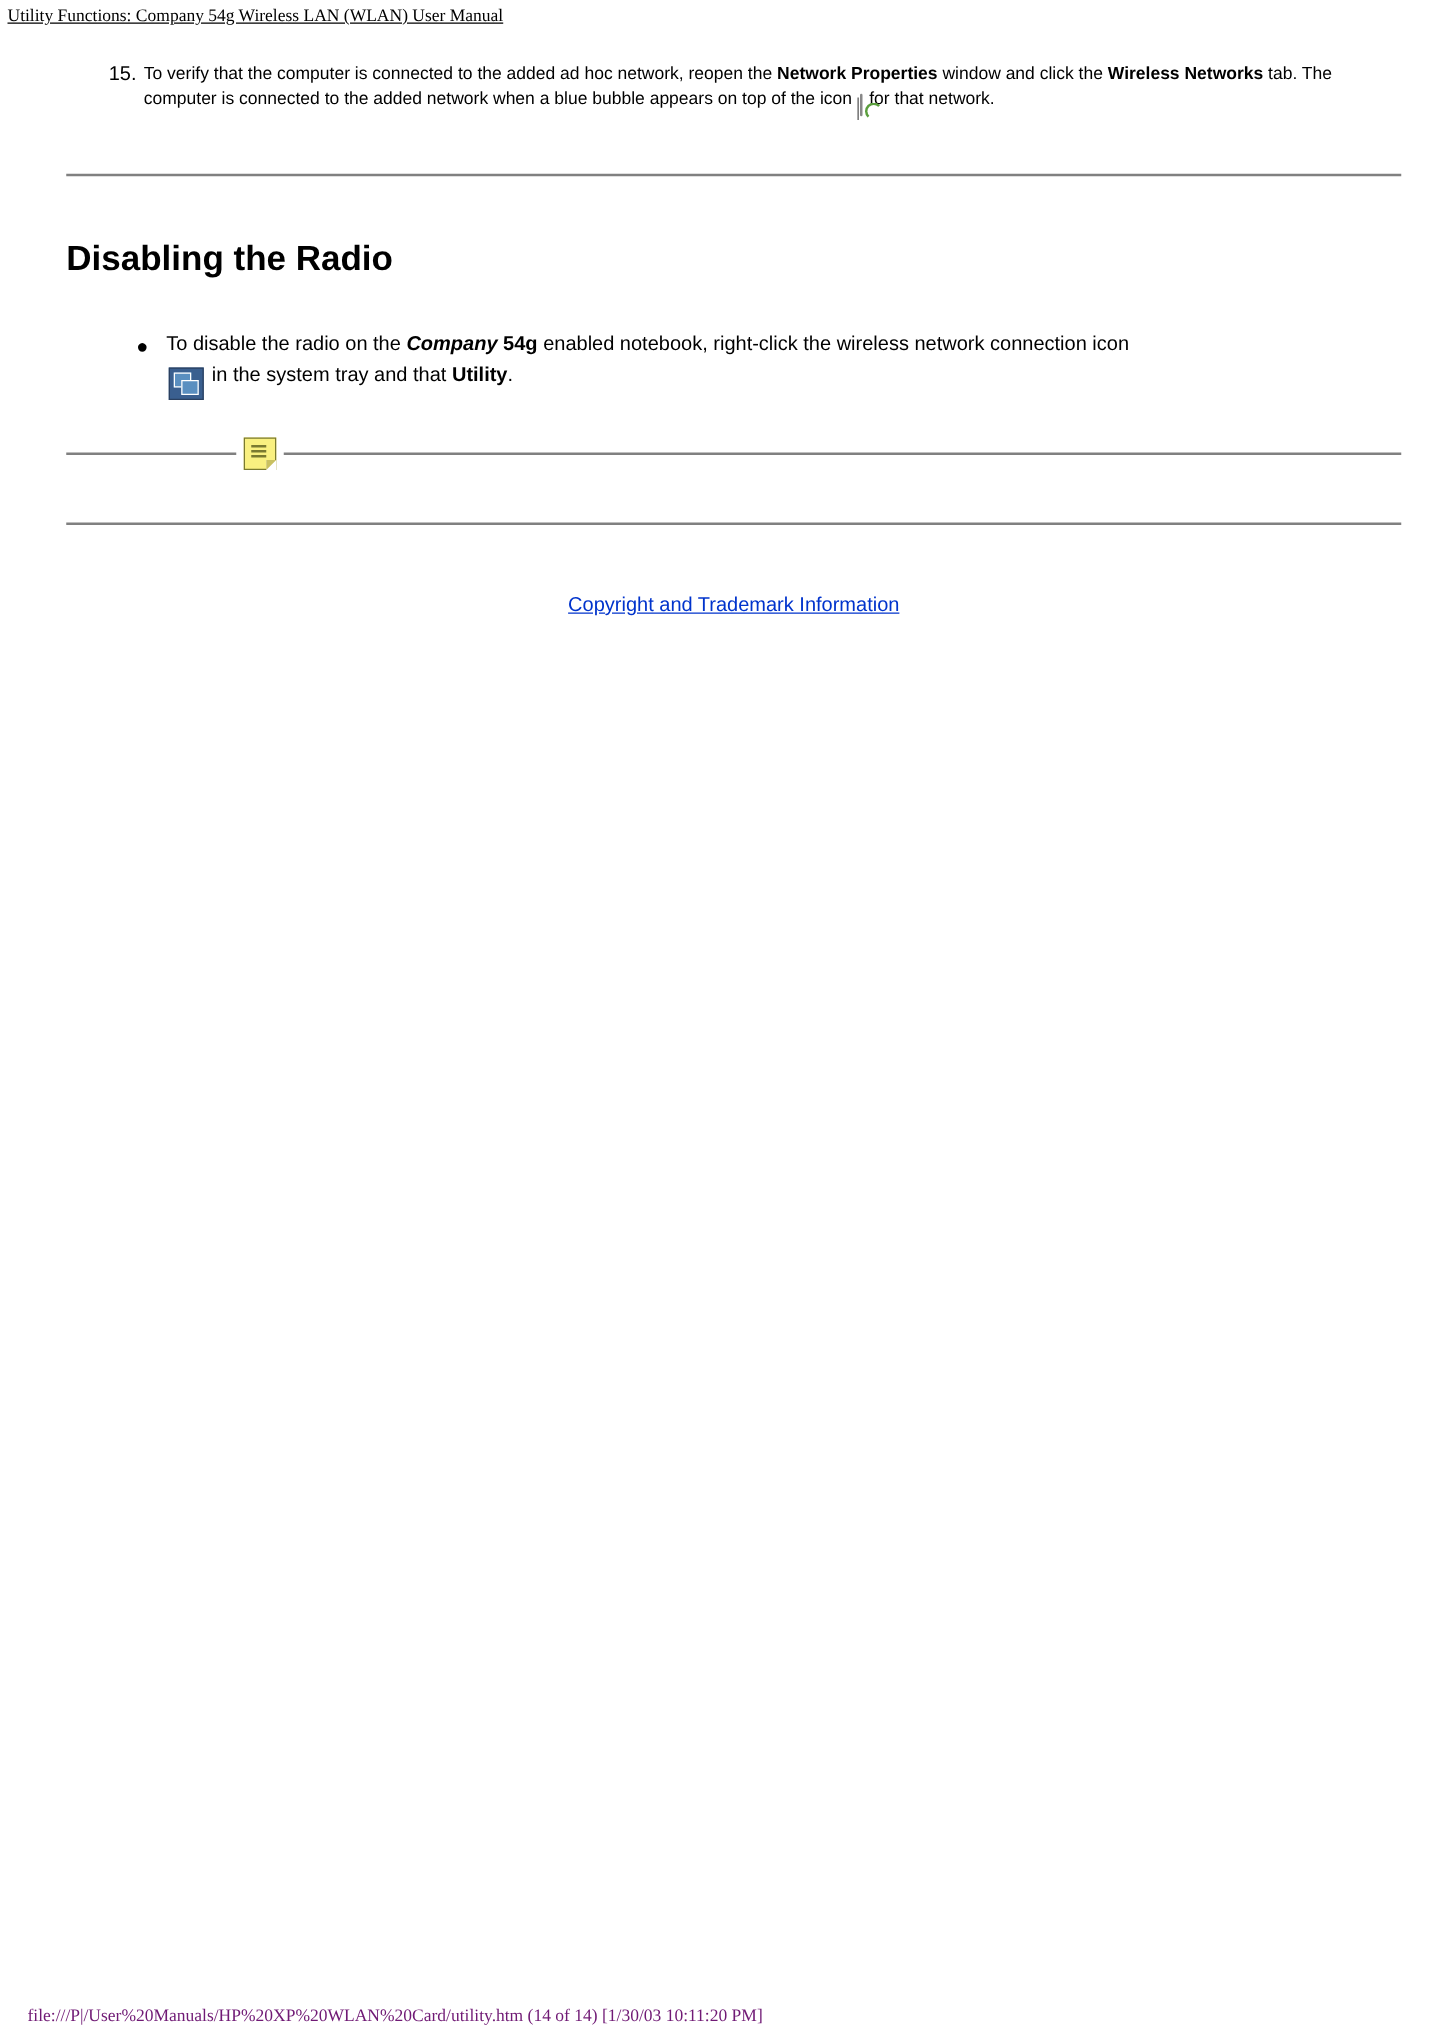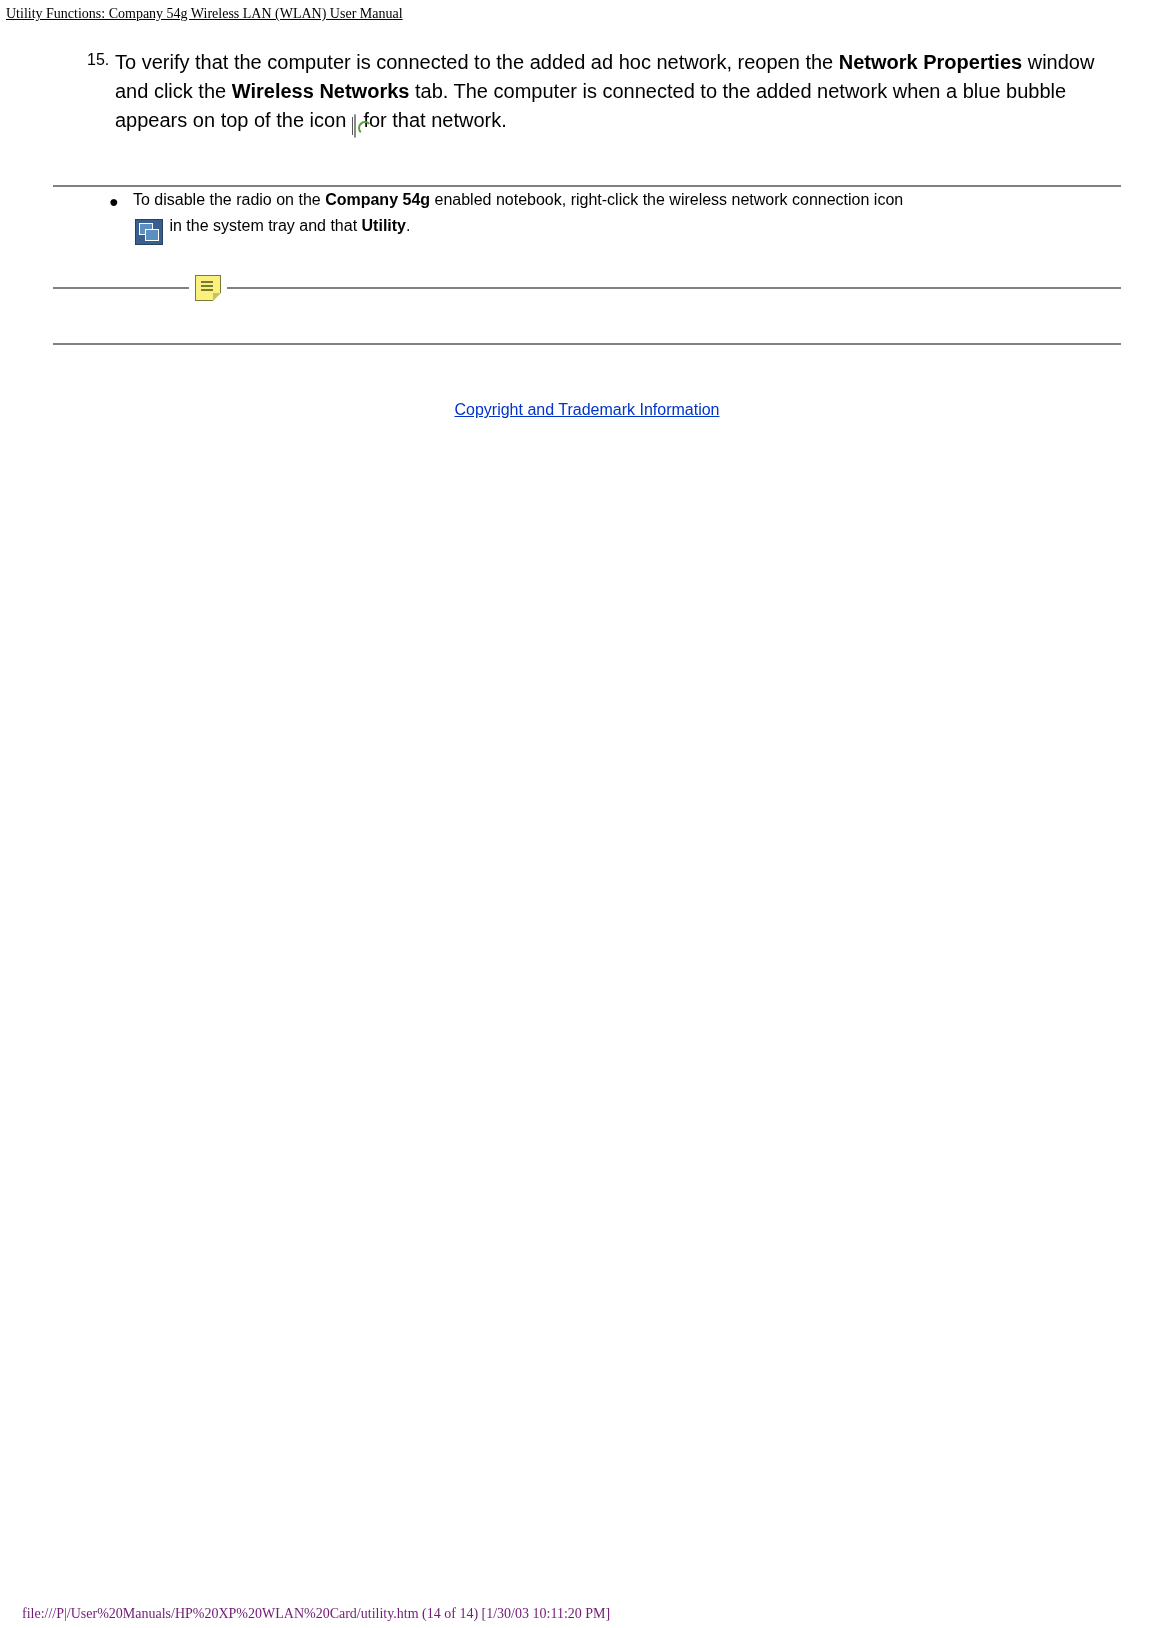--- a/index.html
+++ b/index.html
@@ -30,28 +30,29 @@
       line-height: 1.45;
     }
     .numbered-item .num {
       width: 28px;
       flex-shrink: 0;
       font-size: 16px;
       text-align: right;
       padding-right: 8px;
     }
     .numbered-item .text {
-      font-size: 20px;
+      font-size: 14px;
       color: #000;
     }
     .bold {
       font-weight: bold;
     }
     .italic-bold {
       font-weight: bold;
+      font-style: italic;
       margin-top: 26px;
     }
     .icon-inline {
       display: inline-block;
       vertical-align: middle;
       position: relative;
     }
     .signal-icon {
       width: 24px;
       height: 22px;
@@ -231,20 +232,21 @@
 <div class="content">
   <div class="numbered-item">
     <div class="num">15.</div>
     <div class="text">
       <span>To verify that the computer is connected to the added ad hoc network, reopen the </span><span class="bold">Network Properties</span><span> window and click the </span><span class="bold">Wireless Networks</span><span> tab. The computer is connected to the added network when a blue bubble appears on top of the icon </span><span class="icon-inline spacer-after-icon"><span class="signal-icon"></span></span><span> for that network.</span>
     </div>
   </div>
 
   <hr class="divider">
 
+  <h2 class="section-heading">Disabling the Radio</h2>
 
   <div class="bullet-item">
     <div class="dot">●</div>
     <div class="text">
       <span>To disable the radio on the </span><span class="italic-bold">Company</span><span class="bold"> 54g</span><span> enabled notebook, right-click the wireless network connection icon </span><br><span class="icon-inline spacer-after-icon"><span class="network-icon"></span></span><span> in the system tray and that </span><span class="bold">Utility</span><span>.</span>
     </div>
   </div>
 
   <div class="note-row">
     <div class="line-left"></div>

